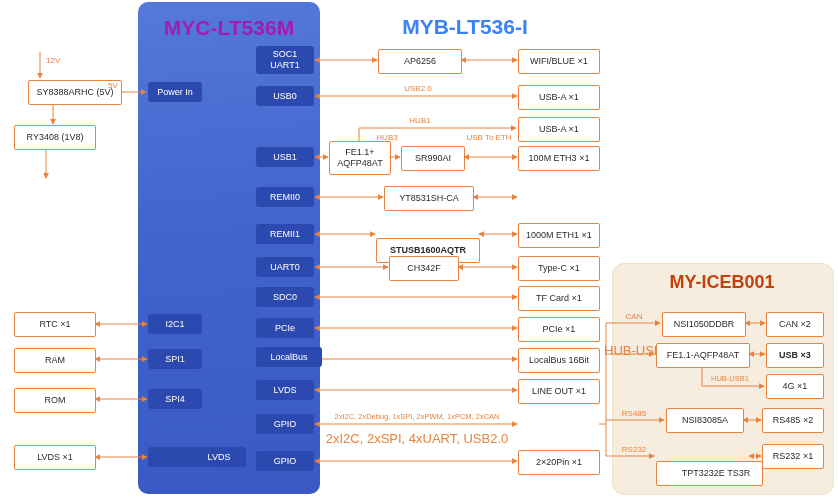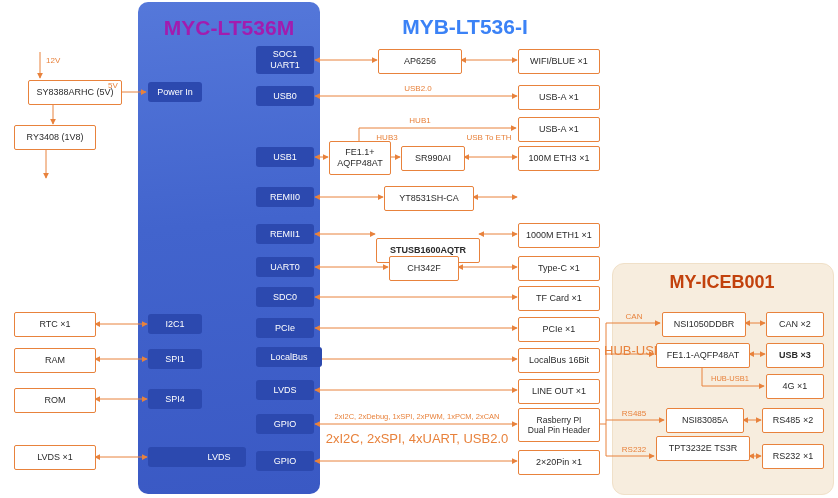--- a/index.html
+++ b/index.html
@@ -140,22 +140,20 @@
   <div class="wbox" style="left:518px;top:49px;width:80px;height:23px;">WIFI/BLUE ×1</div>
   <div class="wbox" style="left:518px;top:85px;width:80px;height:23px;">USB-A ×1</div>
   <div class="wbox" style="left:518px;top:117px;width:80px;height:23px;">USB-A ×1</div>
   <div class="wbox" style="left:518px;top:146px;width:80px;height:23px;">100M ETH3 ×1</div>
   <div class="wbox" style="left:518px;top:223px;width:80px;height:23px;">1000M ETH1 ×1</div>
   <div class="wbox" style="left:518px;top:256px;width:80px;height:23px;">Type-C ×1</div>
   <div class="wbox" style="left:518px;top:286px;width:80px;height:23px;">TF Card ×1</div>
   <div class="wbox" style="left:518px;top:317px;width:80px;height:23px;">PCIe ×1</div>
   <div class="wbox" style="left:518px;top:348px;width:80px;height:23px;">LocalBus 16Bit</div>
   <div class="wbox" style="left:518px;top:379px;width:80px;height:23px;">LINE OUT ×1</div>
-  <div class="wbox" style="left:518px;top:408px;width:80px;height:32px;font-size:8.5px;">Rasberry PI
-Dual Pin Header</div>
   <div class="wbox" style="left:518px;top:450px;width:80px;height:23px;">2×20Pin ×1</div>
 
   <div class="olabel" style="left:395px;top:85px;width:46px;">USB2.0</div>
   <div class="olabel" style="left:400px;top:117px;width:40px;">HUB1</div>
   <div class="olabel" style="left:372px;top:134px;width:30px;">HUB3</div>
   <div class="olabel" style="left:460px;top:134px;width:58px;">USB To ETH</div>
   <div class="olabel" style="left:318px;top:413px;width:198px;font-size:7.5px;">2xI2C, 2xDebug, 1xSPI, 2xPWM, 1xPCM, 2xCAN</div>
   <div class="olabel" style="left:318px;top:432px;width:198px;font-size:13px;">2xI2C, 2xSPI, 4xUART, USB2.0</div>
 
   <div class="olabel" style="left:612px;top:313px;width:44px;">CAN</div>
@@ -167,16 +165,16 @@
   <div class="wbox" style="left:766px;top:343px;width:56px;height:23px;font-weight:bold;">USB ×3</div>
 
   <div class="olabel" style="left:700px;top:375px;width:60px;font-size:7.5px;">HUB-USB1</div>
   <div class="wbox" style="left:766px;top:374px;width:56px;height:23px;">4G ×1</div>
 
   <div class="olabel" style="left:610px;top:410px;width:48px;">RS485</div>
   <div class="wbox" style="left:666px;top:408px;width:76px;height:23px;">NSI83085A</div>
   <div class="wbox" style="left:762px;top:408px;width:60px;height:23px;">RS485 ×2</div>
 
   <div class="olabel" style="left:610px;top:446px;width:48px;">RS232</div>
-  <div class="wbox" style="left:656px;top:436px;width:92px;height:23px;">TPT3232E TS3R</div>
+  <div class="wbox" style="left:656px;top:461px;width:92px;height:23px;padding-left:13px;">TPT3232E TS3R</div>
   <div class="wbox" style="left:762px;top:444px;width:60px;height:23px;">RS232 ×1</div>
 
 </div>
 
 </body></html>

